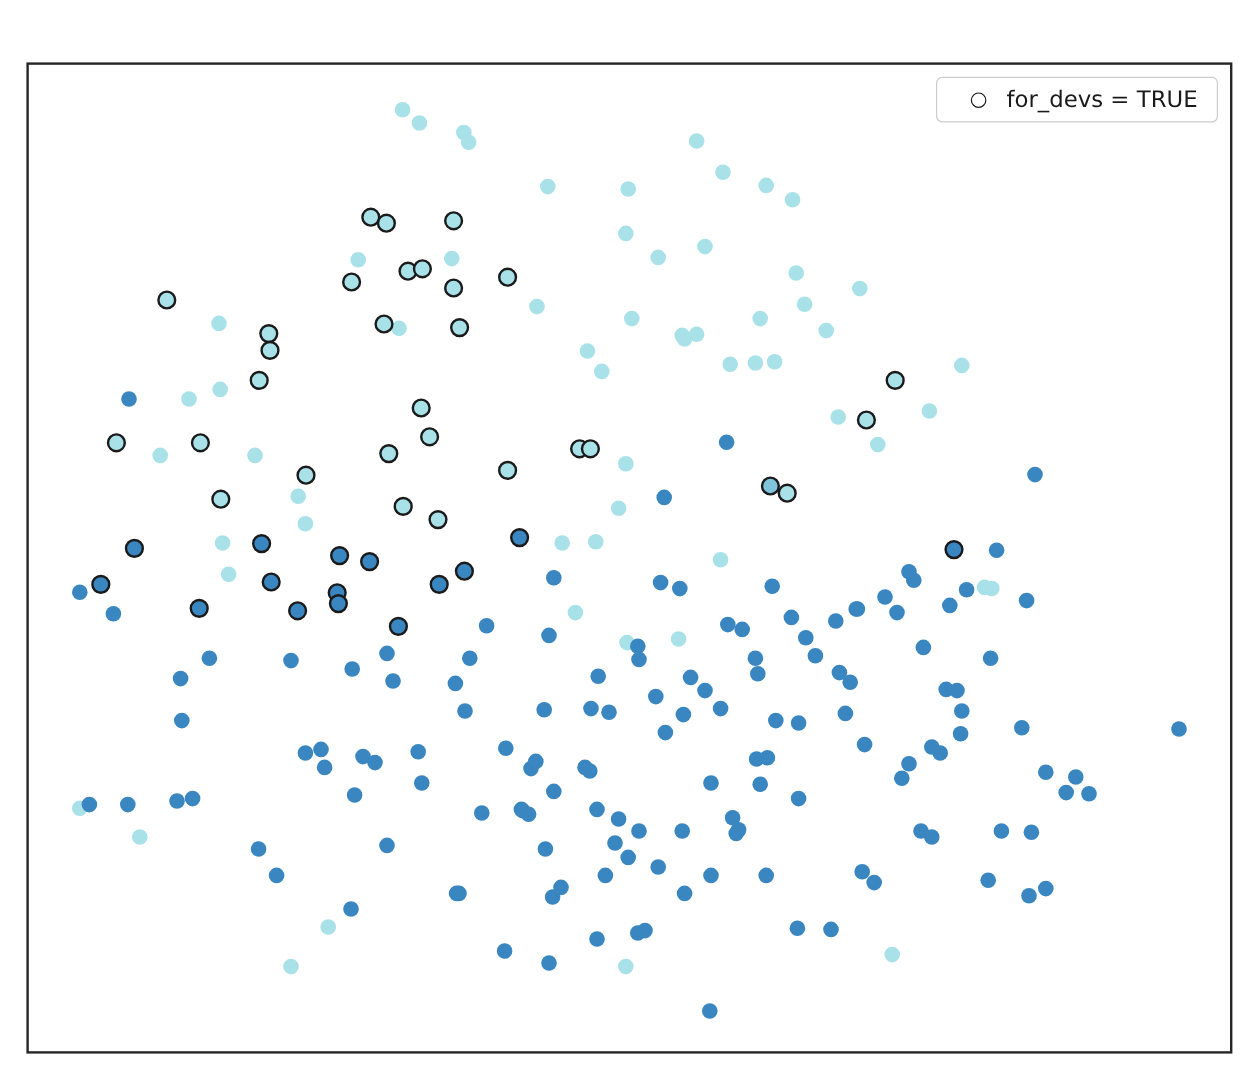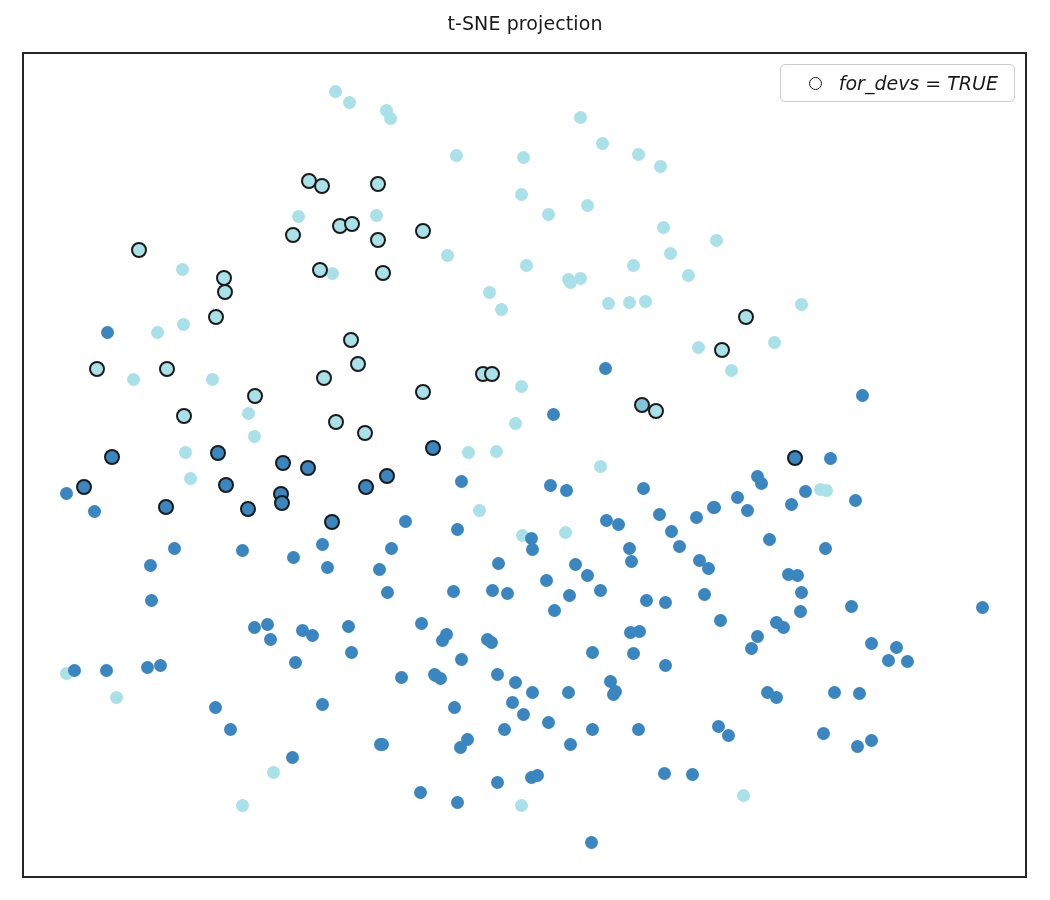--- a/index.html
+++ b/index.html
@@ -33,21 +33,20 @@
   #plot-area {
     position: absolute;
     left: 22px;
     top: 52px;
     width: 1005px;
     height: 826px;
     border: 2px solid #262626;
     box-sizing: border-box;
     background: #ffffff;
     overflow: hidden;
-    font-style: italic;
   }
   #points-layer {
     position: absolute;
     left: 0;
     top: 0;
     width: 100%;
     height: 100%;
   }
   #legend-box {
     position: absolute;
@@ -81,21 +80,20 @@
     color: #1a1a1a;
     white-space: nowrap;
     font-family: "DejaVu Sans", sans-serif;
   }
 </style>
 </head>
 <body>
 
 <div id="figure">
 
-  <div id="chart-title">t-SNE projection</div>
 
   <div id="plot-area">
     <div id="points-layer">
         <span style="position: absolute; width: 13px; height: 13px; border-radius: 50%; background: rgb(168, 225, 232); box-sizing: border-box; left: 304.5px; top: 30.5px; z-index: 1;"></span>
         <span style="position: absolute; width: 13px; height: 13px; border-radius: 50%; background: rgb(168, 225, 232); box-sizing: border-box; left: 318.5px; top: 41.5px; z-index: 1;"></span>
         <span style="position: absolute; width: 13px; height: 13px; border-radius: 50%; background: rgb(168, 225, 232); box-sizing: border-box; left: 355.5px; top: 49.5px; z-index: 1;"></span>
         <span style="position: absolute; width: 13px; height: 13px; border-radius: 50%; background: rgb(168, 225, 232); box-sizing: border-box; left: 359.5px; top: 57.5px; z-index: 1;"></span>
         <span style="position: absolute; width: 13px; height: 13px; border-radius: 50%; background: rgb(168, 225, 232); box-sizing: border-box; left: 549.5px; top: 56.5px; z-index: 1;"></span>
         <span style="position: absolute; width: 13px; height: 13px; border-radius: 50%; background: rgb(168, 225, 232); box-sizing: border-box; left: 571.5px; top: 82.5px; z-index: 1;"></span>
         <span style="position: absolute; width: 13px; height: 13px; border-radius: 50%; background: rgb(168, 225, 232); box-sizing: border-box; left: 425.5px; top: 94.5px; z-index: 1;"></span>

